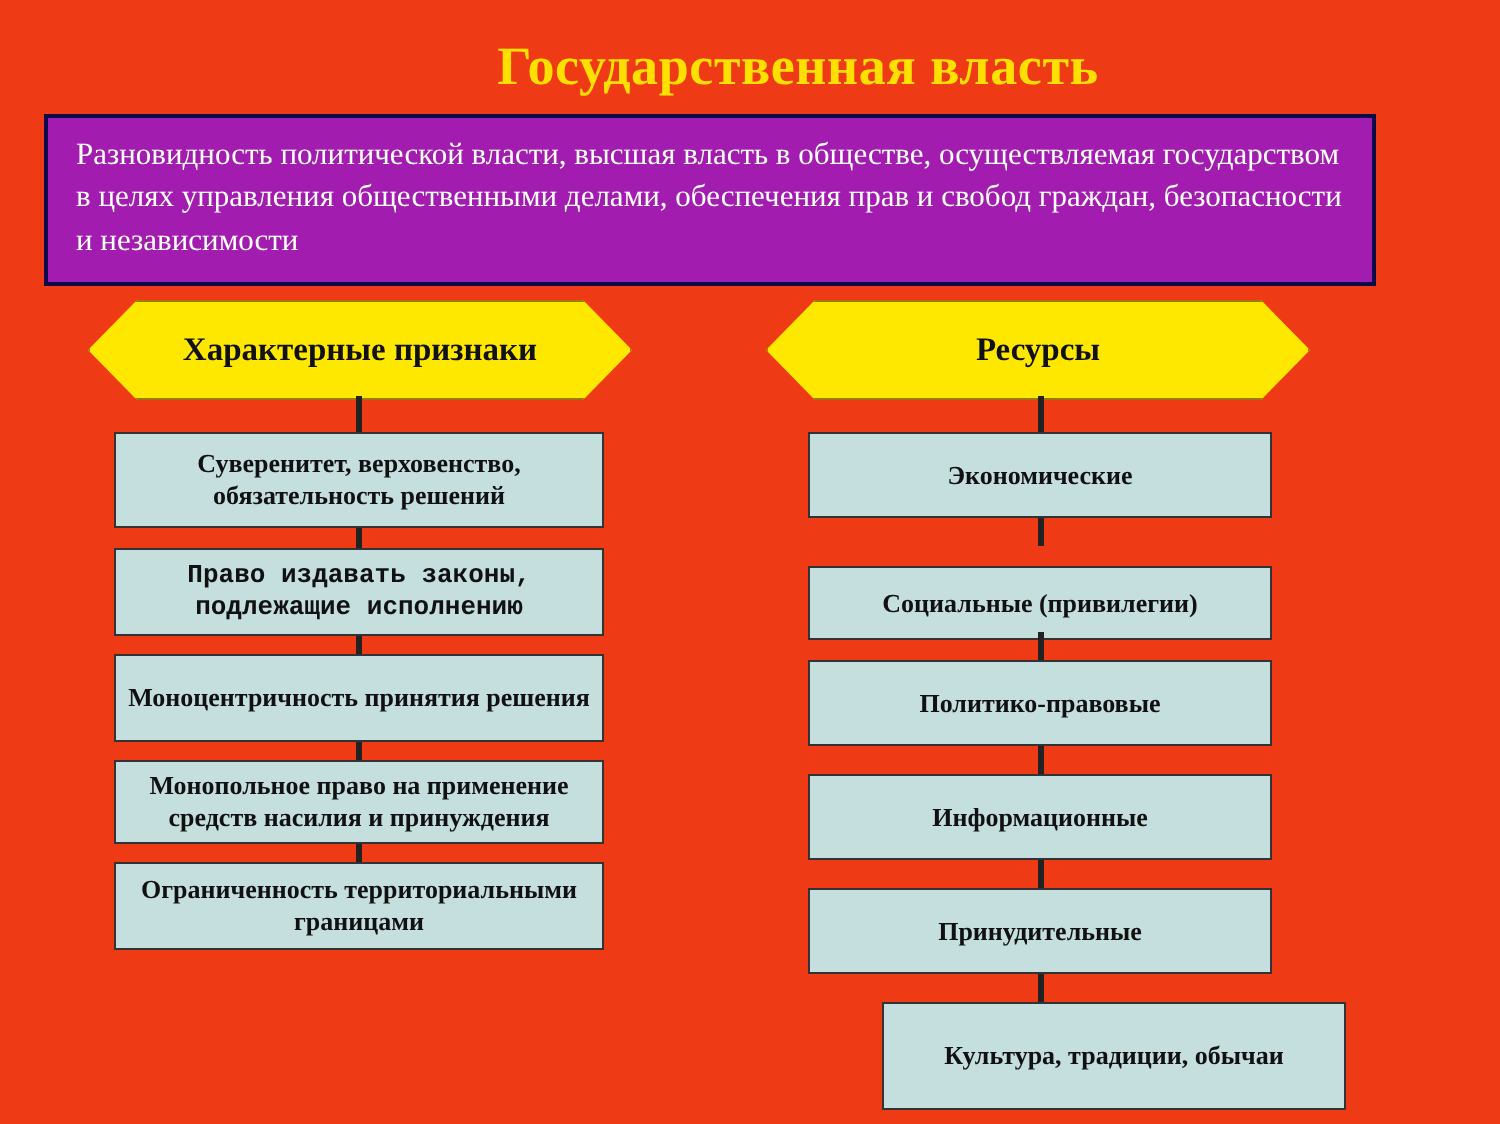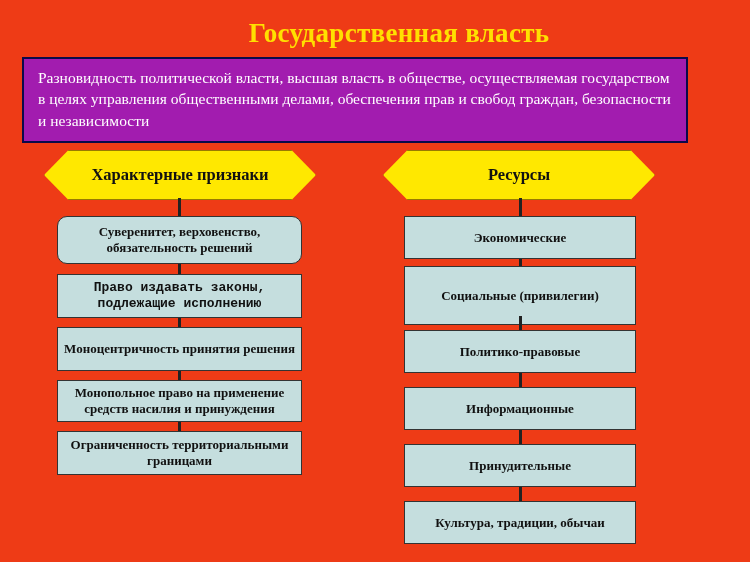--- a/index.html
+++ b/index.html
@@ -109,39 +109,39 @@
   <div class="banner left">
     <span>Характерные признаки</span>
   </div>
 
   <div class="banner right">
     <span>Ресурсы</span>
   </div>
 
   <div class="col-left">
     <div class="connector" style="top:198px;height:18px;"></div>
-    <div class="node" style="top:216px;height:48px;border-radius:10px;">Суверенитет, верховенство, обязательность решений</div>
+    <div class="node" style="top:216px;height:48px;">Суверенитет, верховенство, обязательность решений</div>
     <div class="connector" style="top:264px;height:10px;"></div>
     <div class="node" style="top:274px;height:44px;font-family:Liberation Mono, monospace;">Право издавать законы, подлежащие исполнению</div>
     <div class="connector" style="top:318px;height:9px;"></div>
     <div class="node" style="top:327px;height:44px;">Моноцентричность принятия решения</div>
     <div class="connector" style="top:371px;height:9px;"></div>
     <div class="node" style="top:380px;height:42px;">Монопольное право на применение средств насилия и принуждения</div>
     <div class="connector" style="top:422px;height:9px;"></div>
     <div class="node" style="top:431px;height:44px;">Ограниченность территориальными границами</div>
   </div>
 
   <div class="col-right">
     <div class="connector" style="top:198px;height:18px;"></div>
     <div class="node" style="top:216px;height:43px;">Экономические</div>
     <div class="connector" style="top:259px;height:14px;"></div>
-    <div class="node" style="top:266px;height:59px;">Социальные (привилегии)</div>
+    <div class="node" style="top:283px;height:37px;">Социальные (привилегии)</div>
     <div class="connector" style="top:316px;height:14px;"></div>
     <div class="node" style="top:330px;height:43px;">Политико-правовые</div>
     <div class="connector" style="top:373px;height:14px;"></div>
     <div class="node" style="top:387px;height:43px;">Информационные</div>
     <div class="connector" style="top:430px;height:14px;"></div>
     <div class="node" style="top:444px;height:43px;">Принудительные</div>
     <div class="connector" style="top:487px;height:14px;"></div>
-    <div class="node" style="top:501px;height:43px;">Культура, традиции, обычаи</div>
+    <div class="node" style="top:501px;height:54px;margin-left:37px;">Культура, традиции, обычаи</div>
   </div>
 
 </div>
 
 </body></html>

